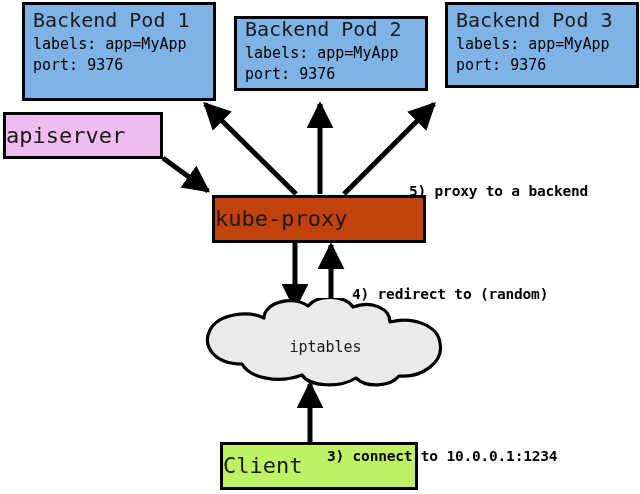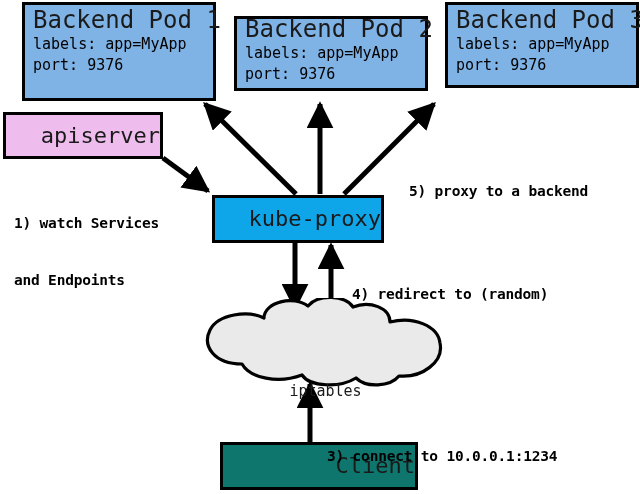--- a/index.html
+++ b/index.html
@@ -27,36 +27,36 @@
     border: 3px solid #000000;
     display: flex;
     flex-direction: column;
     justify-content: center;
   }
   .pod-box {
     padding: 1px 8px 3px 8px;
     justify-content: flex-start;
   }
   .pod-title {
-    font-size: 24px;
+    font-size: 20px;
     line-height: 28px;
     color: #1a1a1a;
     white-space: nowrap;
     letter-spacing: 0px;
   }
   .pod-line {
     font-size: 15px;
     line-height: 21px;
     color: #000000;
     white-space: nowrap;
   }
   .plain-label {
     font-size: 22px;
     line-height: 26px;
-    text-align: right;
+    text-align: left;
     color: #1a1a1a;
     white-space: nowrap;
   }
   .step-label {
     position: absolute;
     font-family: "DejaVu Sans Mono", "Liberation Mono", monospace;
     font-weight: bold;
     font-size: 14.5px;
     line-height: 19px;
     color: #000000;
@@ -66,21 +66,20 @@
   .cloud-wrap {
     position: absolute;
   }
   .cloud-text {
     position: absolute;
     width: 100%;
     text-align: center;
     font-family: "DejaVu Sans Mono", "Liberation Mono", monospace;
     font-size: 15px;
     color: #1a1a1a;
-    margin-top: 44px;
   }
 </style>
 </head>
 <body>
 
 <div id="diagram-root">
 
   <svg id="edge-layer" viewBox="0 0 640 494" xmlns="http://www.w3.org/2000/svg">
     <defs>
       <marker id="ah" viewBox="0 0 10 10" refX="9" refY="5" markerWidth="5.4" markerHeight="5.4" orient="auto-start-reverse">
@@ -132,49 +131,45 @@
   <div class="node pod-box" style="left:445px; top:2px; width:194px; height:86px; background:#7FB2E5;">
     <div class="pod-title">Backend Pod 3</div>
     <div class="pod-line">labels: app=MyApp</div>
     <div class="pod-line">port: 9376</div>
   </div>
 
   <div class="node" style="left:3px; top:112px; width:160px; height:47px; background:#EEBDEE;">
     <div class="plain-label">apiserver</div>
   </div>
 
-  <div class="node" style="left:212px; top:195px; width:172px; height:48px; background:#0ea5e9;">
+  <div class="node" style="left:212px; top:195px; width:214px; height:48px; background:#c2410c;">
     <div class="plain-label">kube-proxy</div>
   </div>
 
   <div class="cloud-wrap" style="left:190px; top:298px; width:275px; height:90px;">
     <svg width="275" height="90" viewBox="0 0 275 90" xmlns="http://www.w3.org/2000/svg">
       <path d="M 74 20
                C 74 4, 104 -3, 118 8
                C 128 -4, 155 -3, 163 9
                C 180 2, 200 10, 200 24
                C 224 18, 248 28, 250 45
                C 254 64, 232 80, 209 78
                C 200 89, 176 90, 166 80
                C 150 90, 120 89, 112 77
                C 88 86, 60 80, 52 66
                C 24 66, 12 48, 20 32
                C 28 16, 58 12, 74 20 Z" fill="#EAEAEA" stroke="#000000" stroke-width="3.2" stroke-linejoin="round"></path>
     </svg>
     <div class="cloud-text" style="top:40px; left:-2px;">iptables</div>
   </div>
 
-  <div class="node" style="left:220px; top:442px; width:198px; height:48px; background:#0f766e;">
+  <div class="node" style="left:220px; top:442px; width:198px; height:48px; background:#bef264;">
     <div class="plain-label">Client</div>
   </div>
 
-  <div class="step-label" style="left:14px; top:176px;">
-    <div>1) watch Services</div>
-    <div>and Endpoints</div>
-  </div>
 
   <div class="step-label" style="left:68px; top:247px;">
   </div>
 
   <div class="step-label" style="left:327px; top:409px;">
     <div>3) connect to 10.0.0.1:1234</div>
   </div>
 
   <div class="step-label" style="left:352px; top:247px;">
     <div>4) redirect to (random)</div>

